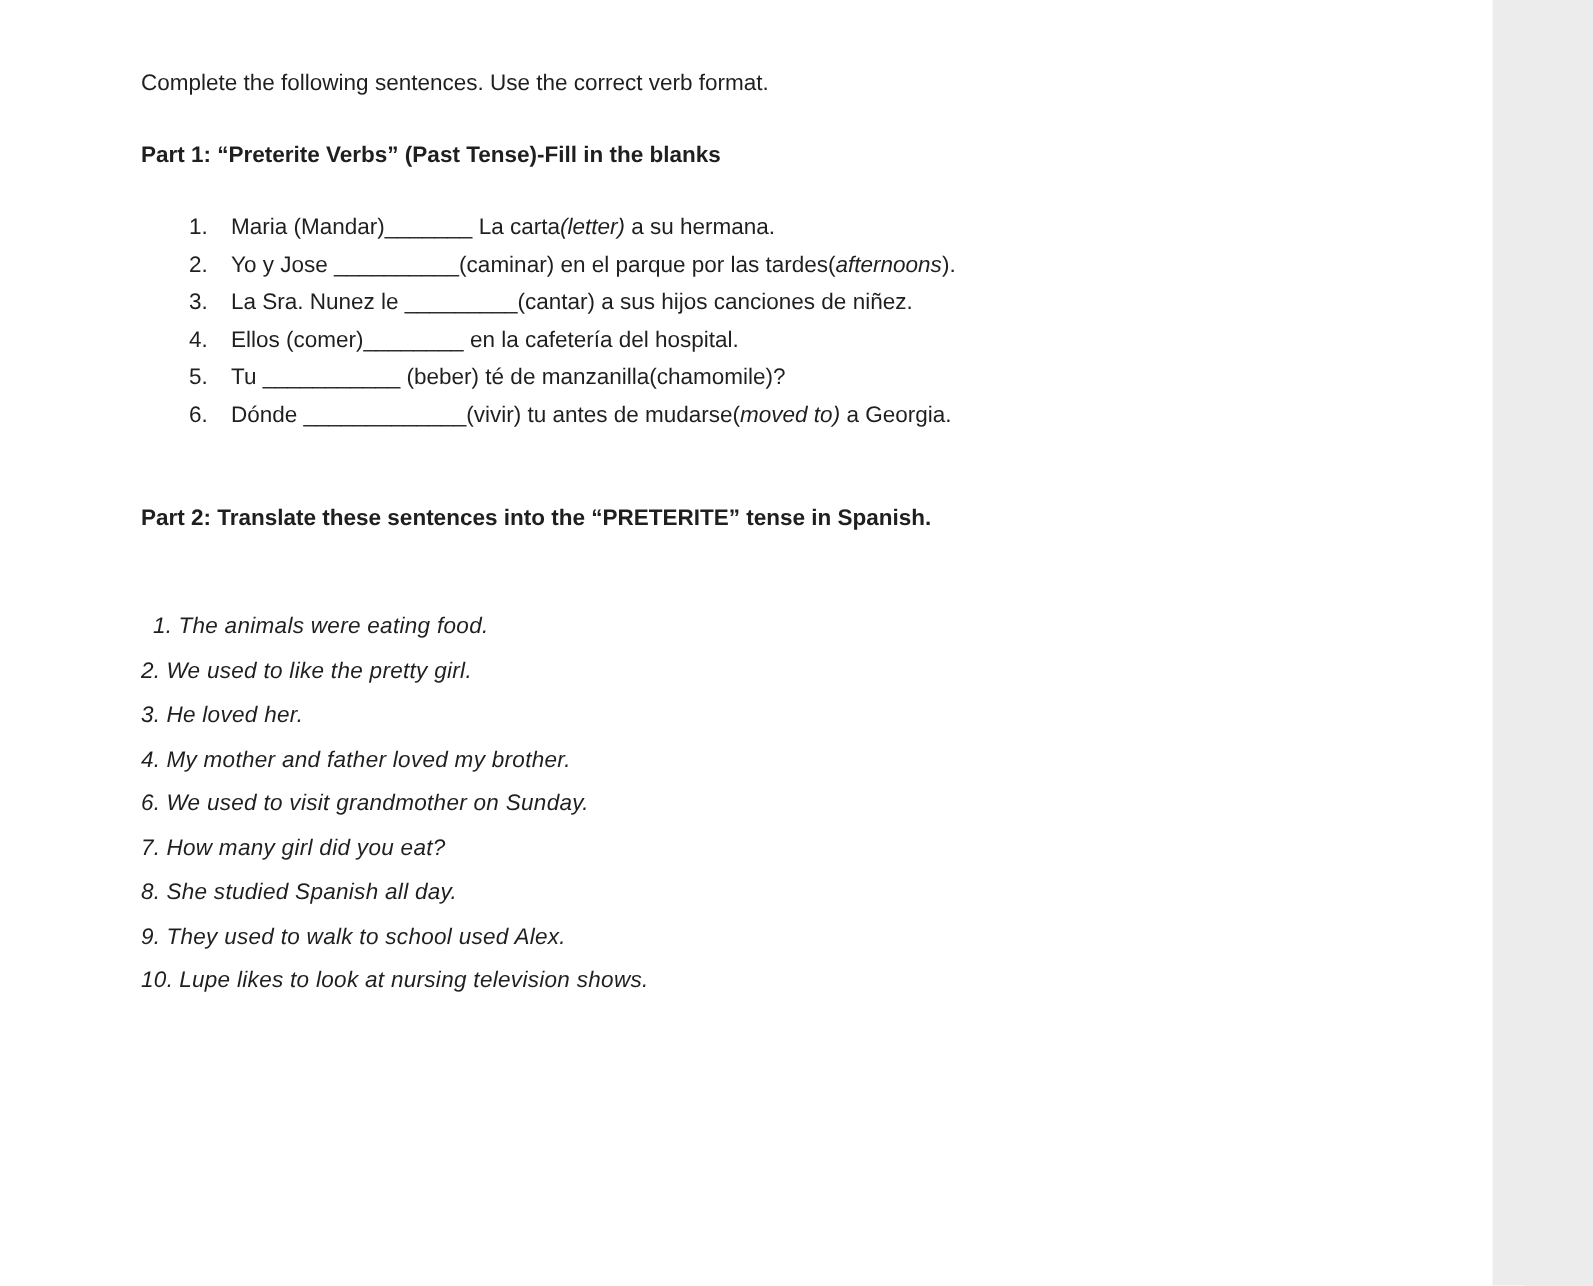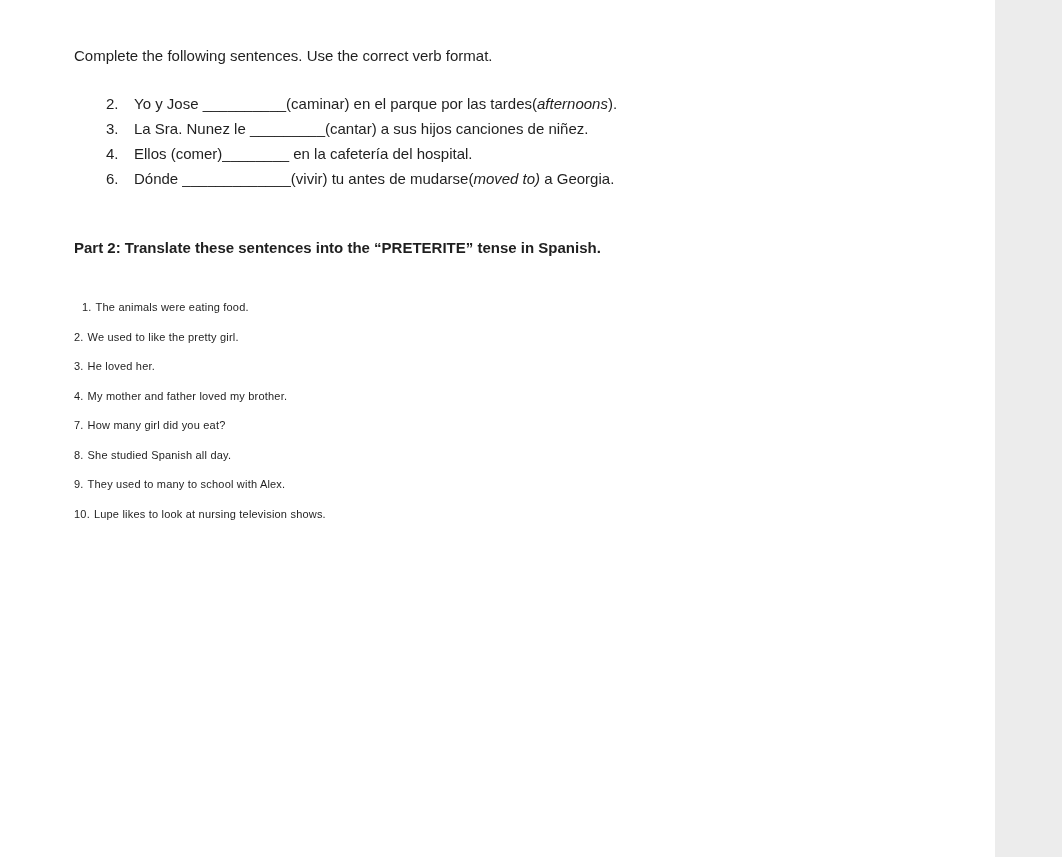--- a/index.html
+++ b/index.html
@@ -10,21 +10,21 @@
     width: 1062px;
     height: 857px;
     background: #ffffff;
     font-family: "Liberation Sans", sans-serif;
     color: #1f1f1f;
     overflow: hidden;
     position: relative;
   }
   .page {
     position: absolute;
-    left: 74px;
+    left: 94px;
     top: 0;
     width: 850px;
   }
   .instruction {
     margin: 47px 0 0 0;
     font-size: 15px;
     line-height: 18px;
   }
   .part-heading {
     font-size: 15px;
@@ -41,22 +41,23 @@
     white-space: nowrap;
   }
   .p1-item .num {
     display: inline-block;
     width: 28px;
   }
   .part2-heading {
     margin-top: 48px;
   }
   .part2-list {
-    margin-top: 36px;
-    font-size: 11px;
+    margin-top: 48px;
+    font-size: 15px;
+    font-style: italic;
   }
   .p2-item {
     line-height: 29.5px;
     letter-spacing: 0.2px;
     white-space: nowrap;
   }
   .p2-item:first-child {
     padding-left: 8px;
   }
   .p2-item .num {
@@ -71,36 +72,40 @@
     background: #ececec;
   }
 </style>
 </head>
 <body>
 
 <div class="page">
 
   <p class="instruction">Complete the following sentences. Use the correct verb format.</p>
 
+  <h2 class="part-heading">Part 1: “Preterite Verbs” (Past Tense)-Fill in the blanks</h2>
 
   <div class="part1-list">
+      <div class="p1-item"><span class="num">1.</span><span><span>Maria (Mandar)_______ La carta</span><span style="font-style: italic;">(letter)</span><span> a su hermana.</span></span></div>
       <div class="p1-item"><span class="num">2.</span><span><span>Yo y Jose __________(caminar) en el parque por las tardes(</span><span style="font-style: italic;">afternoons</span><span>).</span></span></div>
       <div class="p1-item"><span class="num">3.</span><span><span>La Sra. Nunez le _________(cantar) a sus hijos canciones de niñez.</span></span></div>
       <div class="p1-item"><span class="num">4.</span><span><span>Ellos (comer)________ en la cafetería del hospital.</span></span></div>
+      <div class="p1-item"><span class="num">5.</span><span><span>Tu ___________ (beber) té de manzanilla(chamomile)?</span></span></div>
       <div class="p1-item"><span class="num">6.</span><span><span>Dónde _____________(vivir) tu antes de mudarse(</span><span style="font-style: italic;">moved to)</span><span> a Georgia.</span></span></div>
     </div>
 
   <h2 class="part-heading part2-heading">Part 2: Translate these sentences into the “PRETERITE” tense in Spanish.</h2>
 
   <div class="part2-list">
       <div class="p2-item"><span class="num">1.</span><span><span>The animals were eating food.</span></span></div>
       <div class="p2-item"><span class="num">2.</span><span><span>We used to like the pretty girl.</span></span></div>
       <div class="p2-item"><span class="num">3.</span><span><span>He loved her.</span></span></div>
       <div class="p2-item"><span class="num">4.</span><span><span>My mother and father loved my brother.</span></span></div>
+      <div class="p2-item"><span class="num">6.</span><span><span>We used to visit grandmother on Sunday.</span></span></div>
       <div class="p2-item"><span class="num">7.</span><span><span>How many girl did you eat?</span></span></div>
       <div class="p2-item"><span class="num">8.</span><span><span>She studied Spanish all day.</span></span></div>
-      <div class="p2-item"><span class="num">9.</span><span><span>They used to many to school with Alex.</span></span></div>
+      <div class="p2-item"><span class="num">9.</span><span><span>They used to walk to school used Alex.</span></span></div>
       <div class="p2-item"><span class="num">10.</span><span><span>Lupe likes to look at nursing television shows.</span></span></div>
     </div>
 
 </div>
 
 <div class="right-gutter"></div>
 
 </body></html>

